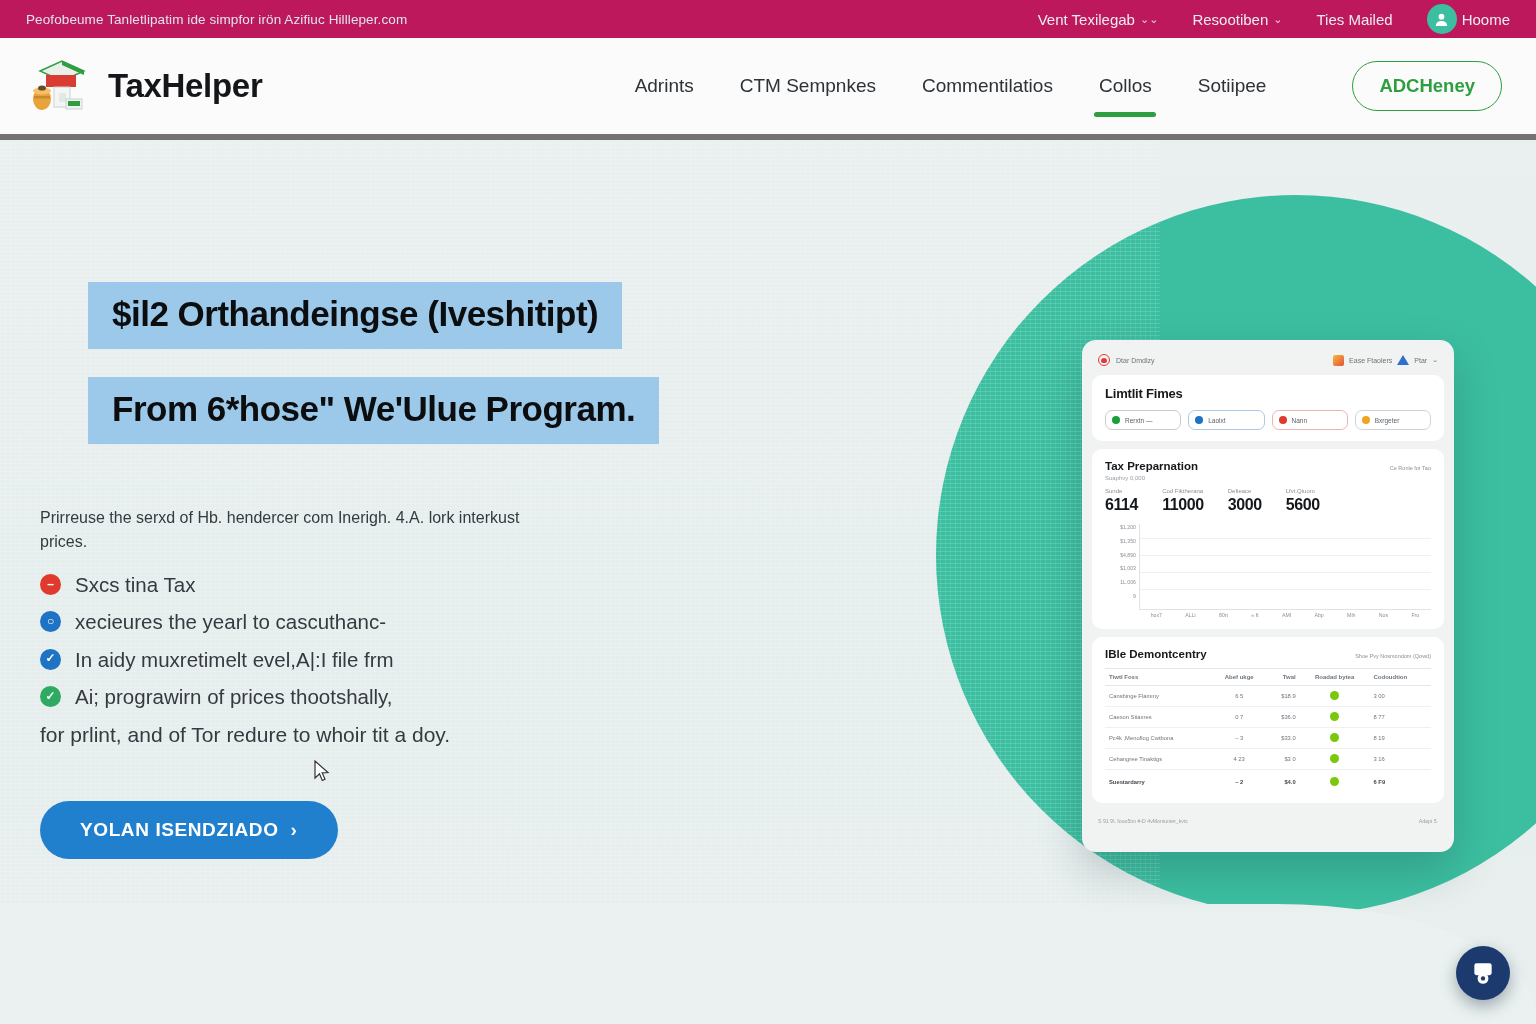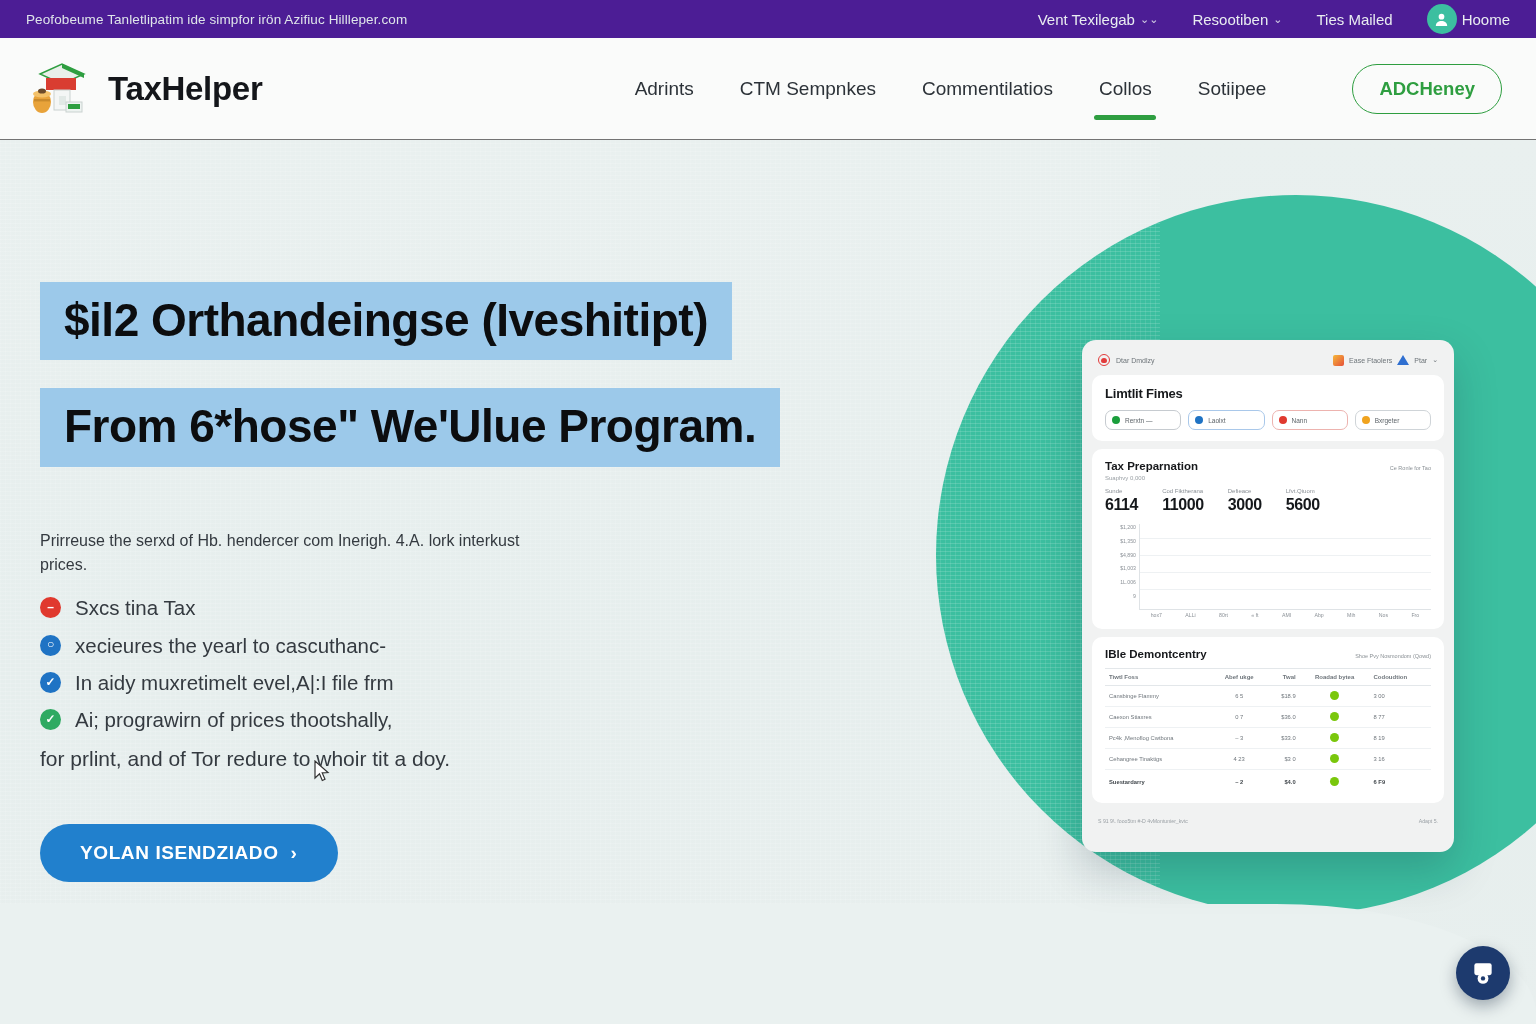--- a/index.html
+++ b/index.html
@@ -31,21 +31,21 @@
   }
   .bg-bottom-curve{
     position:absolute; left:0; bottom:0; width:100%; height:120px;
     background:#eaf1f0;
     border-top-right-radius:260px 110px;
   }
 
   
   .topbar {
     position:relative; z-index:5;
-    height:38px; background:#4c1d95; color:#e6eaee;
+    height:38px; background:#be185d; color:#e6eaee;
     display:flex; align-items:center; padding:0 26px;
     font-size:13.5px;
   }
   .topbar-left { flex:0 0 auto; letter-spacing:.1px; color:#dfe5ea; }
   .topbar-right {
     margin-left:auto; display:flex; align-items:center; gap:34px;
     font-size:15px; color:#e9edf1;
   }
   .topbar-item { display:flex; align-items:center; gap:5px; white-space:nowrap; cursor:pointer; }
   .caret { font-size:11px; opacity:.85; }
@@ -53,21 +53,21 @@
     width:30px; height:30px; border-radius:50%;
     background:#3cbfa0; display:flex; align-items:center; justify-content:center;
   }
   .avatar-dot svg { width:17px; height:17px; }
 
   
   .navbar {
     position:relative; z-index:5;
     height:102px; background:#fafbfa;
     display:flex; align-items:center; padding:0 34px 0 26px;
-    border-bottom:1px solid #737373;
+    border-bottom:6px solid #737373;
   }
   .brand { display:flex; align-items:center; gap:16px; }
   .brand-logo { width:66px; height:66px; position:relative; }
   .brand-name { font-size:33px; font-weight:bold; color:#14161a; letter-spacing:-.3px; }
   .nav-links {
     margin-left:auto; display:flex; align-items:center; gap:46px;
     font-size:19px; color:#2c3238;
   }
   .nav-link { position:relative; cursor:pointer; white-space:nowrap; padding:30px 0; }
   .nav-link.active::after {
@@ -79,22 +79,22 @@
     border-radius:26px; padding:13px 26px; font-size:18.5px; font-weight:bold;
     white-space:nowrap; cursor:pointer; background:transparent;
   }
 
   
   .hero { position:relative; z-index:3; display:flex; padding:0 40px; }
   .hero-left { width:940px; padding-top:142px; }
   .headline-band {
     background:#9cc9ea; display:inline-block;
     padding:14px 24px 16px 24px;
-    font-size:46px; font-weight:bold; color:#0c0d0f;
-    letter-spacing:-.5px; line-height:1.05; white-space:nowrap;
+    font-size:35px; font-weight:bold; color:#0c0d0f;
+    letter-spacing:-.5px; line-height:1.05; white-space:nowrap;margin-left:48px;
   }
   .headline-band.l1 { margin-bottom:28px; }
   .hero-para {
     margin-top:62px; font-size:16px; line-height:1.52;
     color:#343a40; max-width:500px;
   }
   .hero-list { margin-top:16px; list-style:none; }
   .hero-list li {
     display:flex; align-items:flex-start; gap:14px;
     font-size:20.5px; line-height:1.48; color:#343a40; margin-bottom:7px;

